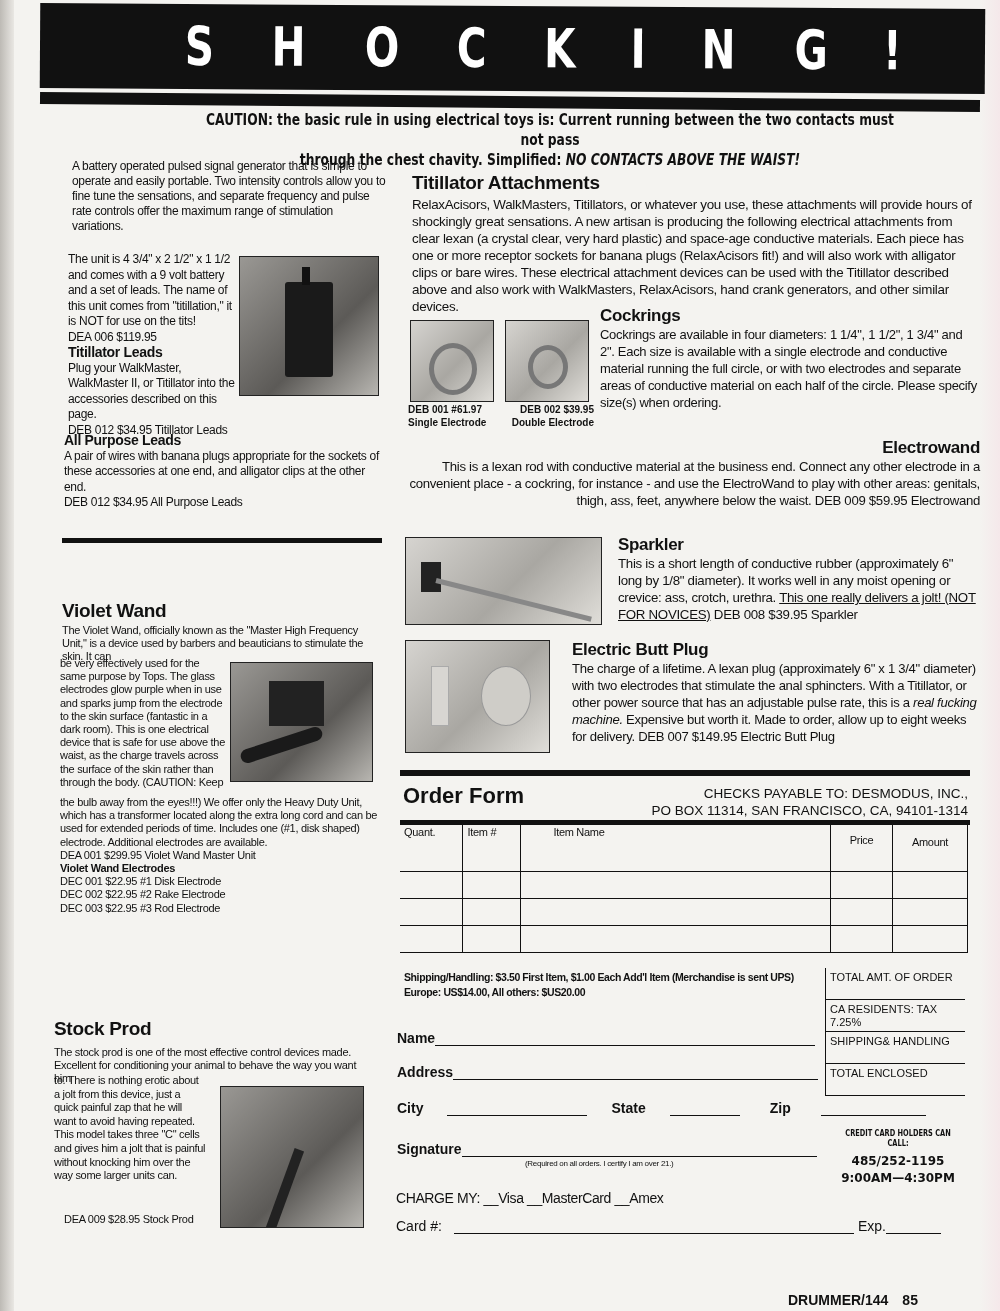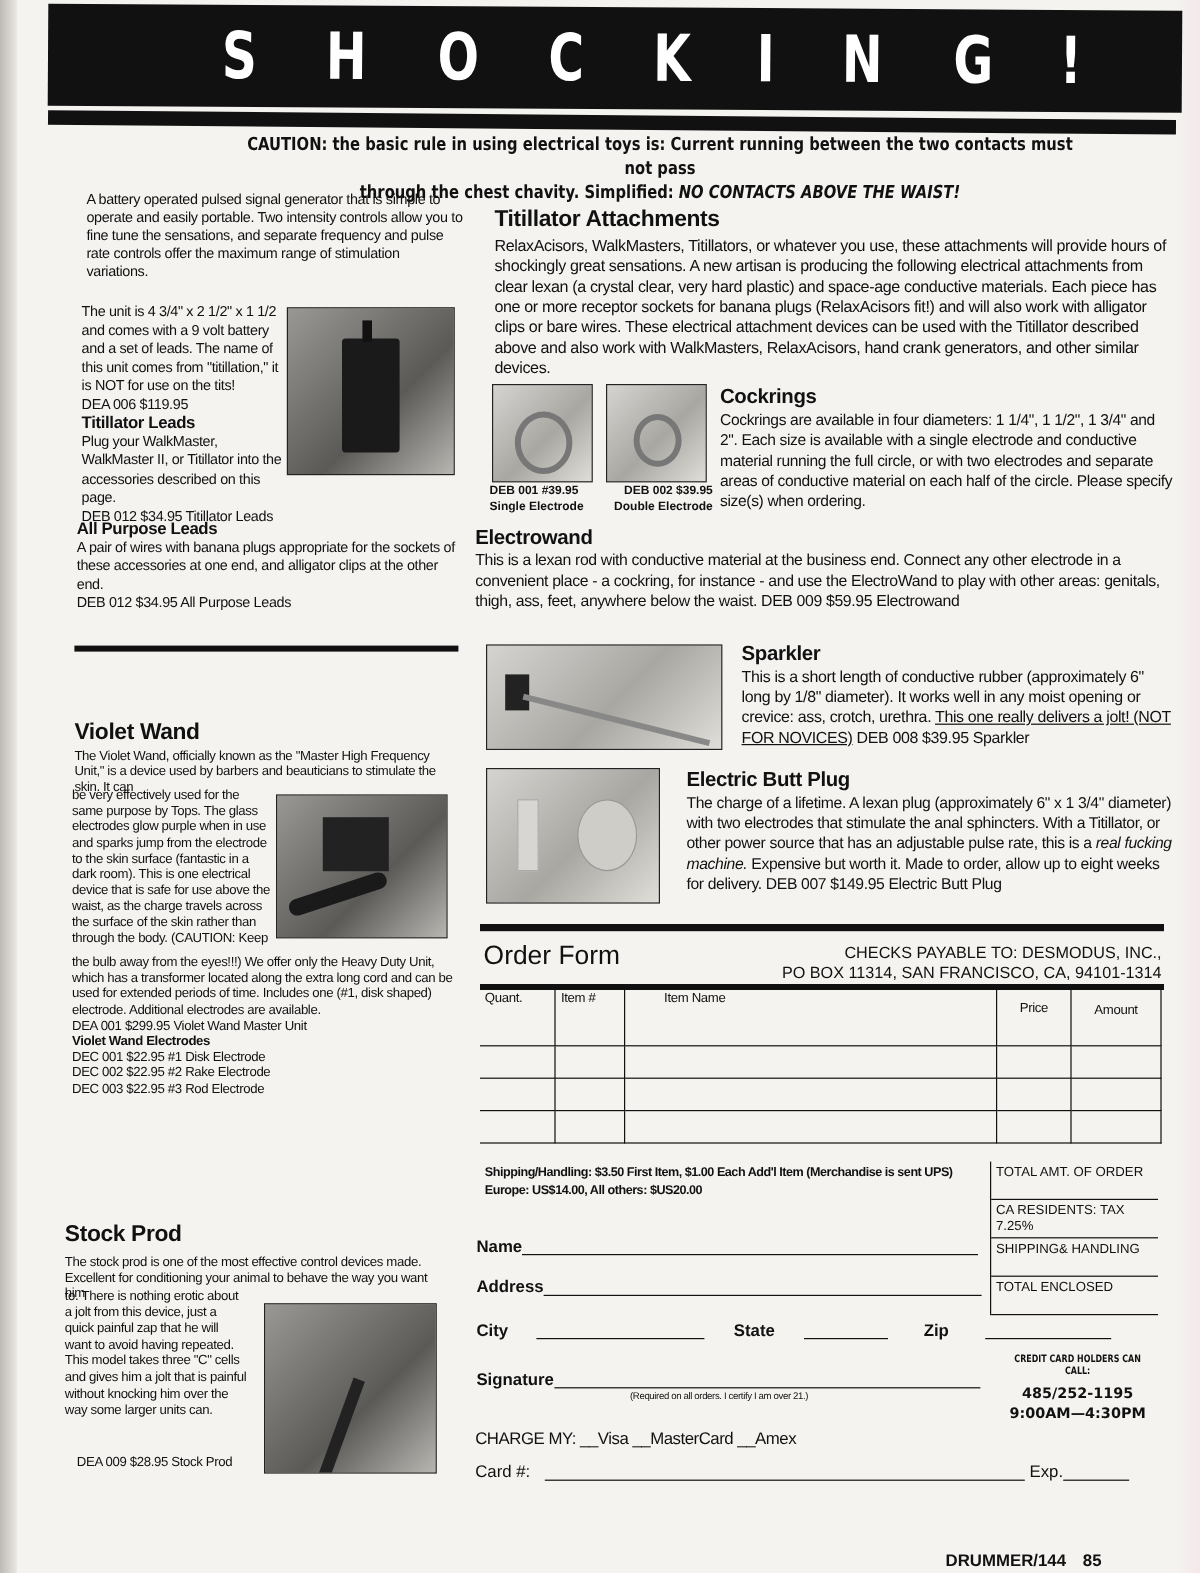--- a/index.html
+++ b/index.html
@@ -22,21 +22,21 @@
   .pr { font-size: 13.4px; line-height: 17px; letter-spacing: -0.3px; }
   .u { text-decoration: underline; }
   .it { font-style: italic; }
 
   .photo { position: absolute; border: 1.5px solid #222; background: linear-gradient(135deg,#9a9894,#5c5a57 60%,#b8b6b1); overflow: hidden; }
   .photo.light { background: linear-gradient(135deg,#d6d4d0,#a9a7a2 55%,#e0ded9); }
   .photo .obj { position: absolute; }
 
   .divider { position: absolute; height: 5px; background: #111; }
 
-  .order-title { font-weight: normal; font-size: 22px; }
+  .order-title { font-weight: bold; font-size: 22px; }
   .order-table { position: absolute; border-collapse: collapse; }
   .order-table th, .order-table td { border: 1.5px solid #111; font-size: 11px; font-weight: normal; text-align: left; vertical-align: top; padding: 2px 4px; letter-spacing: -0.3px; }
   .order-table tr.row td { height: 27px; }
   .order-table { border-left: none; }
   .order-table th:first-child, .order-table td:first-child { border-left: none; }
 
   .totals { position: absolute; left: 825px; top: 968px; width: 140px; border-left: 1.5px solid #111; }
   .totals div { border-bottom: 1.5px solid #111; font-size: 11px; line-height: 13px; padding: 3px 4px; height: 32px; }
 
   .field { position: absolute; font-weight: bold; font-size: 14px; display: flex; align-items: flex-end; }
@@ -128,33 +128,33 @@
   <div class="pr" style="margin-top:2px;">RelaxAcisors, WalkMasters, Titillators, or whatever you use, these attachments will provide hours of shockingly great sensations. A new artisan is producing the following electrical attachments from clear lexan (a crystal clear, very hard plastic) and space-age conductive materials. Each piece has one or more receptor sockets for banana plugs (RelaxAcisors fit!) and will also work with alligator clips or bare wires. These electrical attachment devices can be used with the Titillator described above and also work with WalkMasters, RelaxAcisors, hand crank generators, and other similar devices.</div>
 </div>
 
 <div class="photo light" style="left:410px;top:320px;width:84px;height:82px;">
   <div class="obj" style="left:18px;top:22px;width:48px;height:52px;border:5px solid #777;border-radius:50%;"></div>
 </div>
 <div class="photo light" style="left:505px;top:320px;width:84px;height:82px;">
   <div class="obj" style="left:22px;top:24px;width:40px;height:44px;border:5px solid #777;border-radius:50%;"></div>
 </div>
 <div class="sec" style="left:408px;top:403px;width:90px;font-size:10px;font-weight:bold;line-height:13px;">
-  <div>DEB 001 #39.95</div>
+  <div>DEB 001 #61.97</div>
   <div>Single Electrode</div>
 </div>
 <div class="sec" style="left:502px;top:403px;width:92px;font-size:10px;font-weight:bold;line-height:13px;text-align:right;">
   <div>DEB 002 $39.95</div>
   <div>Double Electrode</div>
 </div>
-<div class="sec" style="left:600px;top:321px;width:378px;">
+<div class="sec" style="left:600px;top:306px;width:378px;">
   <div class="h2" style="font-size:17px;">Cockrings</div>
   <div class="pr" style="font-size:13px;">Cockrings are available in four diameters: 1 1/4", 1 1/2", 1 3/4" and 2". Each size is available with a single electrode and conductive material running the full circle, or with two electrodes and separate areas of conductive material on each half of the circle. Please specify size(s) when ordering.</div>
 </div>
 
-<div class="sec" style="left:396px;top:438px;width:572px;">
+<div class="sec" style="left:408px;top:438px;width:572px;text-align:right;">
   <div class="h2" style="font-size:17px;">Electrowand</div>
   <div class="pr" style="font-size:13.2px;">This is a lexan rod with conductive material at the business end. Connect any other electrode in a convenient place - a cockring, for instance - and use the ElectroWand to play with other areas: genitals, thigh, ass, feet, anywhere below the waist. DEB 009 $59.95 Electrowand</div>
 </div>
 
 <div class="photo light" style="left:405px;top:537px;width:197px;height:88px;">
   <div class="obj" style="left:15px;top:24px;width:20px;height:30px;background:#222;"></div>
   <div class="obj" style="left:30px;top:40px;width:160px;height:5px;background:#888;transform:rotate(14deg);transform-origin:left;"></div>
 </div>
 <div class="sec" style="left:618px;top:535px;width:360px;">
   <div class="h2" style="font-size:17px;">Sparkler</div>

